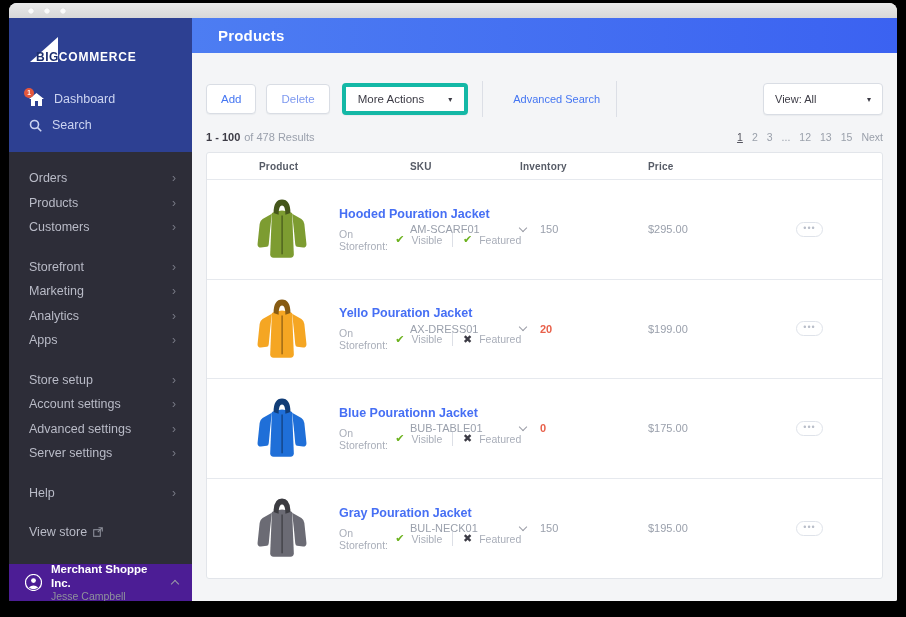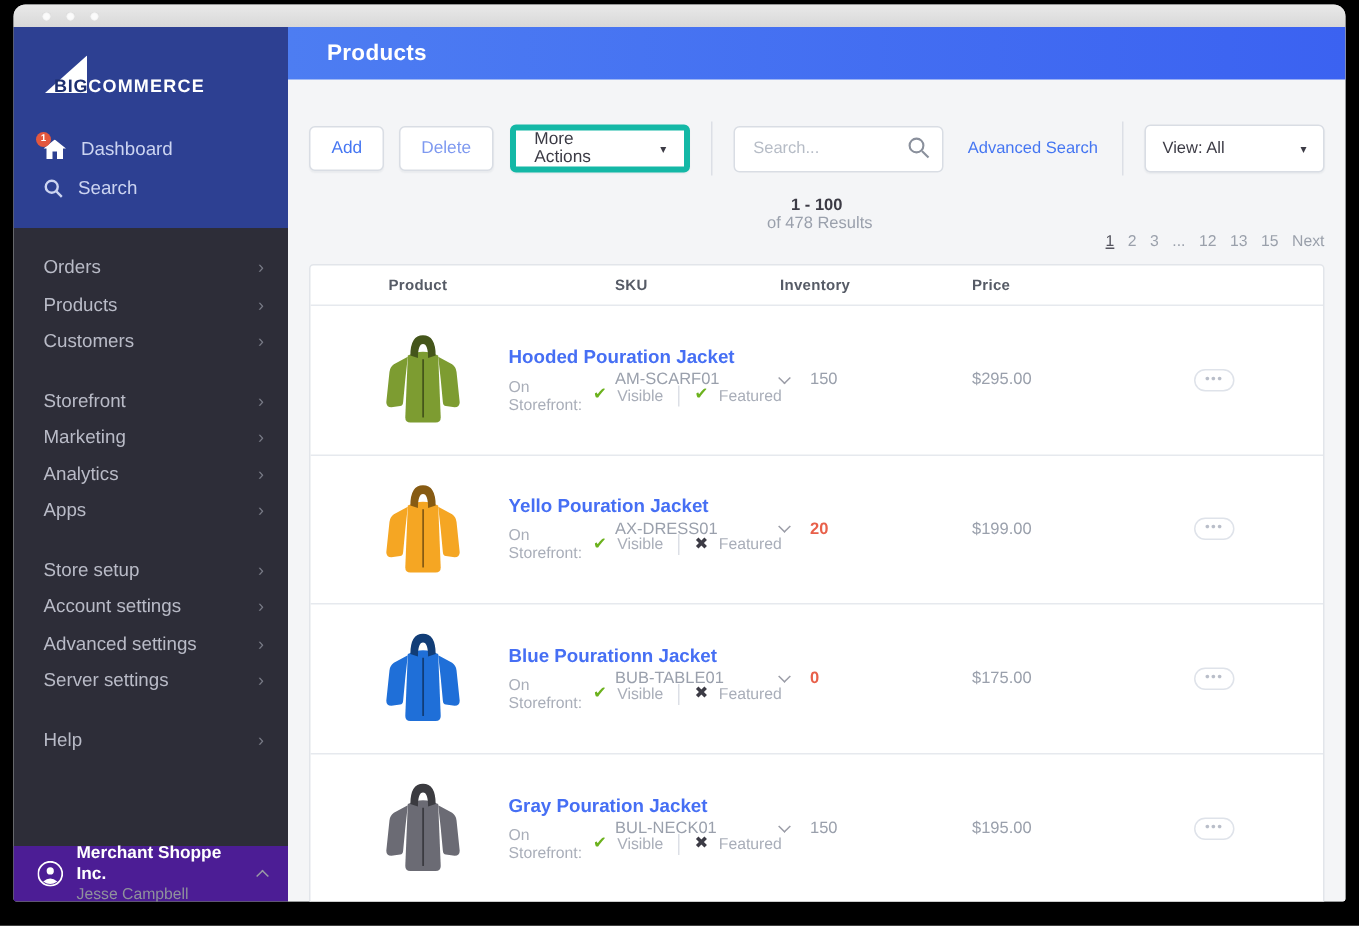--- a/index.html
+++ b/index.html
@@ -56,21 +56,21 @@
   .searchwrap { position:relative; flex:1; min-width:140px; max-width:235px; }
   .searchwrap input { width:100%; height:31px; border:1px solid #d9dde4; border-radius:4px; background:#fff;
                       font-size:11px; padding:0 30px 0 12px; color:#3c3b45; font-family:inherit; }
   .searchwrap input::placeholder { color:#b6bcc6; }
   .mag { position:absolute; right:9px; top:7px; }
   .advlink { color:#4576f2; font-size:11px; margin:0 2px 0 16px; text-decoration:none; white-space:nowrap; cursor:pointer; }
   .viewsel { margin-left:auto; width:120px; height:32px; background:#fff; border:1px solid #d9dde4; border-radius:4px;
              display:flex; align-items:center; justify-content:space-between; padding:0 11px; font-size:11px; color:#3c3b45;
              cursor:pointer; box-shadow:0 1px 1px rgba(40,50,80,.05); flex-shrink:0; }
 
-  .resultsbar { display:flex; align-items:center; margin-top:14px; font-size:11px;flex-direction:column; }
+  .resultsbar { display:flex; align-items:center; margin-top:14px; font-size:11px; }
   .res-strong { color:#3c3b45; font-weight:bold; }
   .res-rest { color:#9aa0ac; margin-left:4px; }
   .pager { margin-left:auto; display:flex; gap:9px; font-size:10.5px; color:#9aa0ab; }
   .pg { cursor:pointer; }
   .pg.current { color:#55555f; text-decoration:underline; }
   .pg.ellipsis { cursor:default; }
 
   
   .card { margin-top:9px; background:#fff; border:1px solid #e2e5ea; border-radius:3px; }
   .tgrid { display:grid; grid-template-columns:minmax(0,1fr) 110px 128px 148px 86px; align-items:center; }
@@ -197,20 +197,27 @@
     <span class="nav-chev">›</span>
   </div>
 </div>
             <div class="nav-group">
   <div class="nav-item">
     <span>Help</span>
     <span class="nav-chev">›</span>
   </div>
 </div>
           </div>
+        <div class="viewstore">
+          <span>View store</span>
+          <svg width="10" height="10" viewBox="0 0 10 10">
+            <rect x="0.7" y="2.7" width="6.6" height="6.6" fill="none" stroke="#8b8d98" stroke-width="1.1"></rect>
+            <path d="M5.5 0.7 H9.3 V4.5 M9.3 0.7 L4.8 5.2" fill="none" stroke="#8b8d98" stroke-width="1.1"></path>
+          </svg>
+        </div>
       </div>
 
       <div class="userbar">
         <svg width="17" height="17" viewBox="0 0 17 17">
           <circle cx="8.5" cy="8.5" r="8" fill="none" stroke="#ffffff" stroke-width="1.2"></circle>
           <circle cx="8.5" cy="6.6" r="2.4" fill="#ffffff"></circle>
           <path d="M3.8 13.6 Q8.5 9.6 13.2 13.6 Q8.5 17 3.8 13.6 Z" fill="#ffffff"></path>
         </svg>
         <div class="user-txt">
           <div class="user-co">Merchant Shoppe Inc.</div>
@@ -229,27 +236,20 @@
         <div class="toolbar">
           <button class="btn btn-blue">Add</button>
           <div style="width:10px"></div>
           <button class="btn btn-blue dim">Delete</button>
           <div style="width:12px"></div>
           <div class="dropdown">
             <span>More Actions</span>
             <span class="caret">▾</span>
           </div>
           <div class="vdiv"></div>
-          <div class="searchwrap">
-            <input type="text" placeholder="Search..." style="">
-            <svg class="mag" width="15" height="15" viewBox="0 0 15 15">
-              <circle cx="6" cy="6" r="4.6" fill="none" stroke="#8a909c" stroke-width="1.4"></circle>
-              <line x1="9.6" y1="9.6" x2="14" y2="14" stroke="#8a909c" stroke-width="1.4"></line>
-            </svg>
-          </div>
           <a class="advlink">Advanced Search</a>
           <div class="vdiv"></div>
           <div class="viewsel">
             <span>View: All</span>
             <span class="caret">▾</span>
           </div>
         </div>
 
         <div class="resultsbar">
           <span class="res-strong">1 - 100</span>

